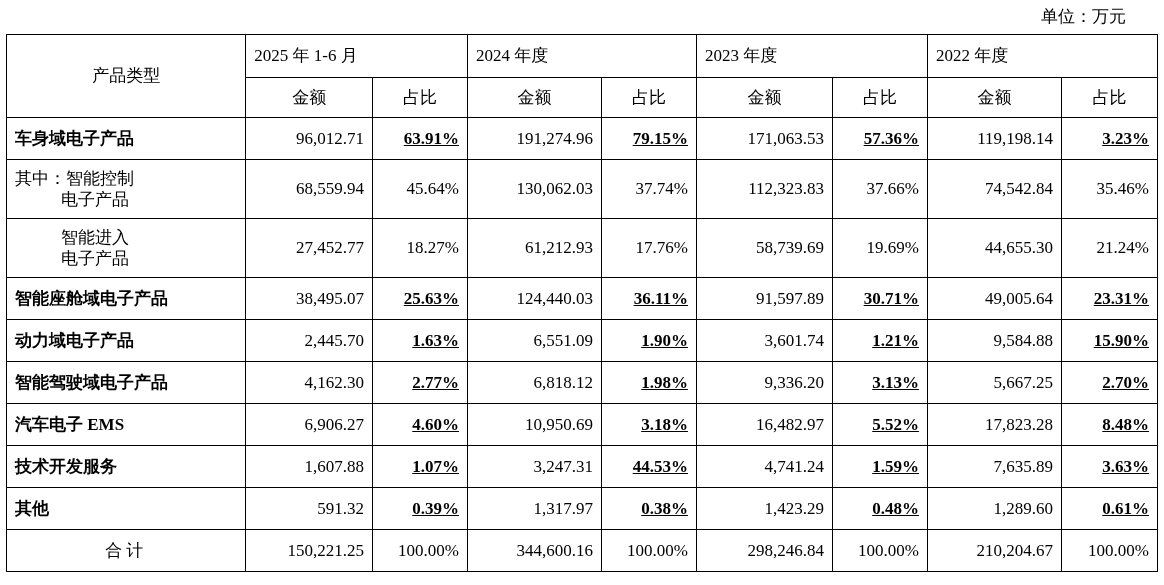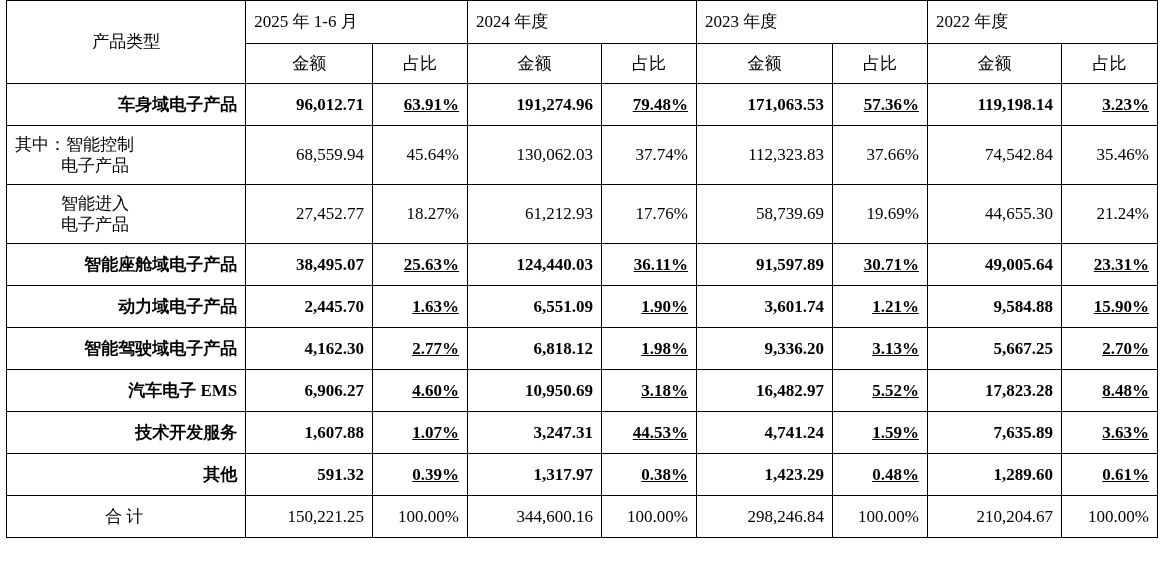--- a/index.html
+++ b/index.html
@@ -52,32 +52,32 @@
     text-align: left;
     font-weight: bold;
     font-size: 18px;
   }
   .hdr-sub {
     text-align: center;
     font-weight: bold;
     font-size: 18px;
   }
   .row-label {
-    text-align: right;
+    text-align: left;
     padding-left: 10px;
   }
   .row-label.bold {
     font-weight: bold;
   }
   .num {
     text-align: right;
     padding-right: 10px;
   }
   .num.bold {
-    font-weight: bold;
+    font-weight: normal;
   }
   .pct {
     text-align: right;
     padding-right: 10px;
   }
   .pct.bold {
     font-weight: bold;
     text-decoration: underline;
   }
   .sub-label {
@@ -102,20 +102,21 @@
   .h-row1 td { height: 36px; }
   .h-row2 td { height: 33px; }
   .data-row td { height: 35px; }
   .two-line-row td { height: 52px; }
 </style>
 </head>
 <body>
 
 <div class="page">
 
+  <div class="unit-line">单位：万元</div>
 
   <table class="fin">
     <colgroup>
       <col style="width:232px">
       <col style="width:123px">
         <col style="width:92px">
       <col style="width:130px">
         <col style="width:92px">
       <col style="width:132px">
         <col style="width:92px">
@@ -139,21 +140,21 @@
         <td class="hdr-sub">占比</td>
         <td class="hdr-sub">金额</td>
         <td class="hdr-sub">占比</td>
       </tr>
 
       <tr class="data-row">
         <td class="row-label bold">车身域电子产品</td>
         <td class="num bold">96,012.71</td>
         <td class="pct bold">63.91%</td>
         <td class="num bold">191,274.96</td>
-        <td class="pct bold">79.48%</td>
+        <td class="pct bold">79.15%</td>
         <td class="num bold">171,063.53</td>
         <td class="pct bold">57.36%</td>
         <td class="num bold">119,198.14</td>
         <td class="pct bold">3.23%</td>
       </tr>
 
       <tr class="two-line-row">
         <td class="sub-label">
           <span class="l1">其中：智能控制</span>
           <span class="l2">电子产品</span>

